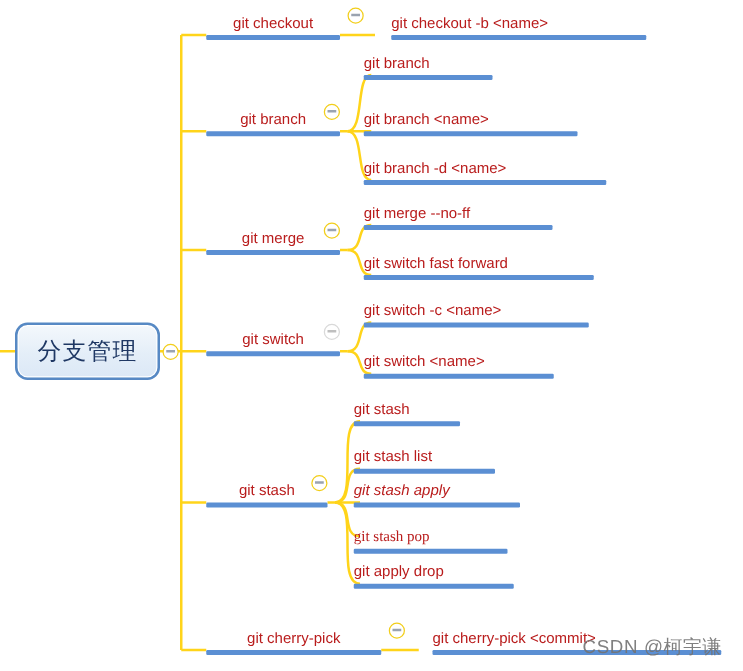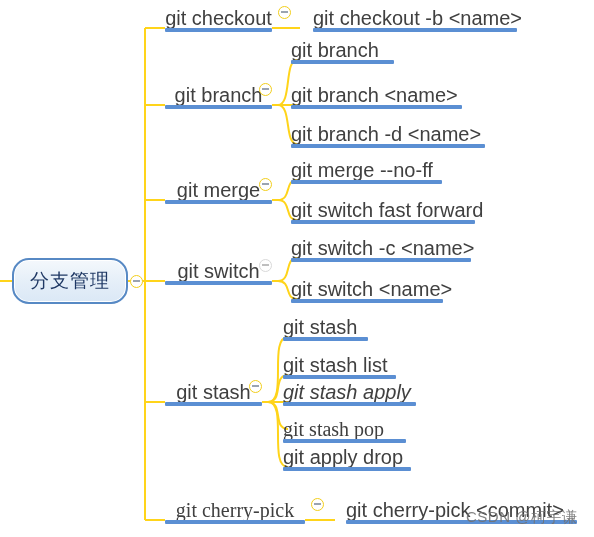--- a/index.html
+++ b/index.html
@@ -20,43 +20,43 @@
     left: 0; top: 0;
     width: 594px;
     height: 537px;
     pointer-events: none;
   }
   
   .root-node {
     position: absolute;
     box-sizing: border-box;
     border: 2px solid #5789C4;
-    border-radius: 17px;
+    border-radius: 10px;
     background: linear-gradient(180deg, #f4f8fc 0%, #e4eef8 55%, #dbe8f6 100%);
     display: flex;
     align-items: center;
     justify-content: center;
     color: #1F3864;
     font-size: 19px;
     letter-spacing: 1px;
     box-shadow: 0 0 0 1px #ffffff inset;
     text-align: center;
   }
   
   .topic {
     position: absolute;
     box-sizing: border-box;
   }
   .topic .label {
     position: absolute;
     left: 0;
     bottom: 5px;
     white-space: nowrap;
-    color: #404040;
-    font-size: 20px;
+    color: #b91c1c;
+    font-size: 12px;
     line-height: 18px;
   }
   .topic .label.center {
     left: 0;
     right: 0;
     text-align: center;
   }
   .topic .bar {
     position: absolute;
     left: 0;
@@ -240,21 +240,21 @@
   <div class="topic" style="left:283px; top:415px; width:123px; height:28px;font-family:Liberation Serif, serif;">
     <span class="label">git stash pop</span>
     <span class="bar" style="width:123px;"></span>
   </div>
 
   <div class="topic" style="left:283px; top:443px; width:128px; height:28px;">
     <span class="label">git apply drop</span>
     <span class="bar" style="width:128px;"></span>
   </div>
 
-  <div class="topic" style="left:165px; top:496px; width:140px; height:28px;font-family:Liberation Serif, serif;">
+  <div class="topic" style="left:165px; top:496px; width:140px; height:28px;">
     <span class="label center">git cherry-pick</span>
     <span class="bar" style="width:140px;"></span>
   </div>
   <div class="toggle" style="left:311px; top:498px;"></div>
 
   <div class="topic" style="left:346px; top:496px; width:231px; height:28px;">
     <span class="label">git cherry-pick &lt;commit&gt;</span>
     <span class="bar" style="width:231px;"></span>
   </div>
 

